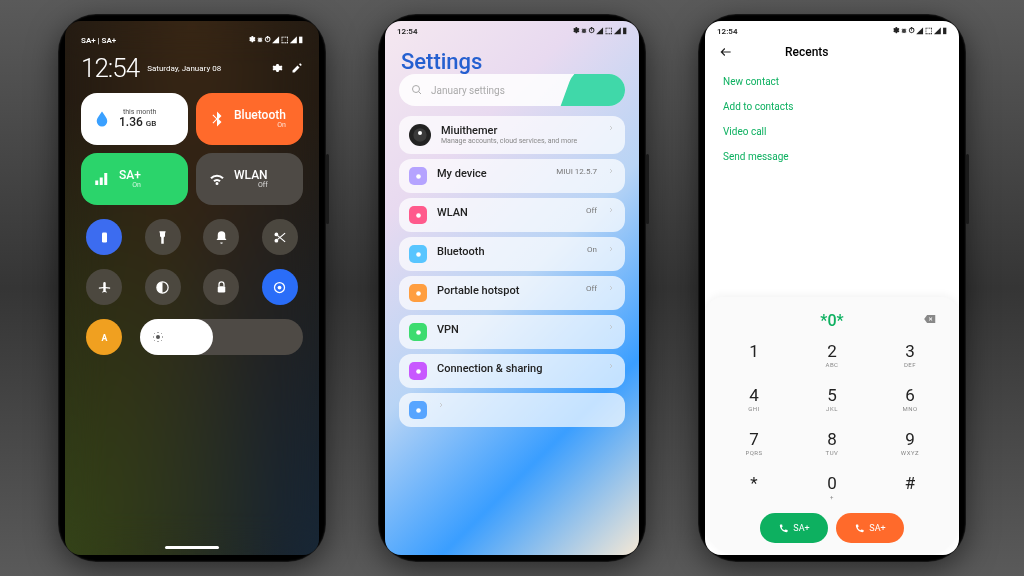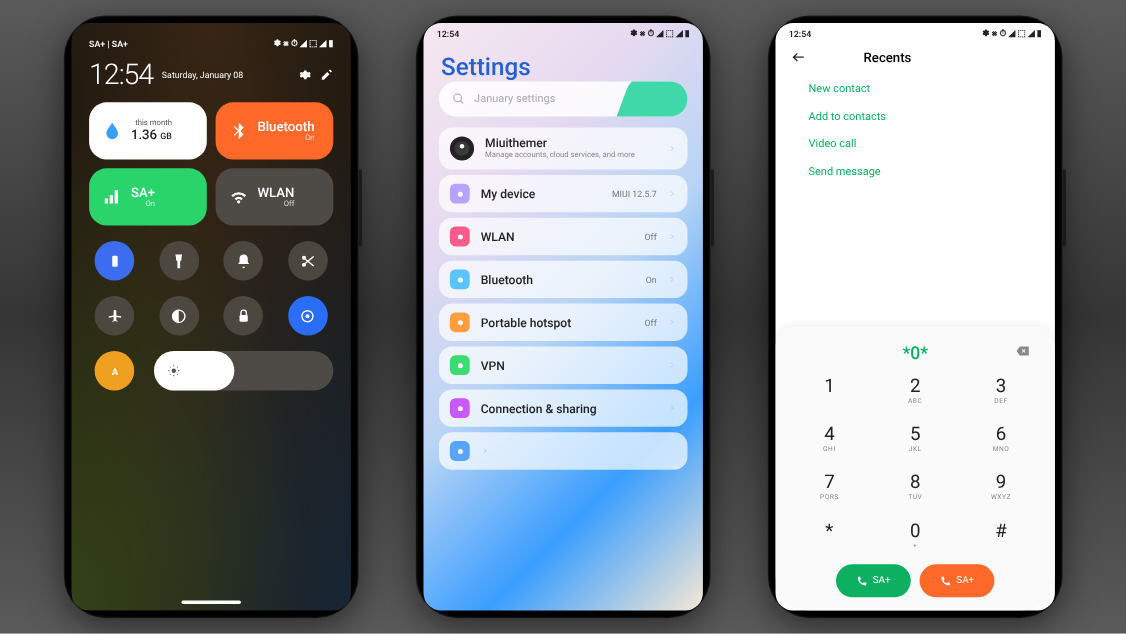--- a/index.html
+++ b/index.html
@@ -119,21 +119,21 @@
 }
 .search::after { content: ""; position: absolute; right: -10px; top: -10px; width: 70px; height: 60px; background: #2bd4a0; transform: skewX(-20deg); border-radius: 30%; opacity: 0.9; }
 .search svg { width: 12px; height: 12px; fill: #aaa; }
 .search span { font-size: 10px; color: #aaa; }
 
 .list { padding: 0 14px; }
 .card {
   background: rgba(255,255,255,0.7);
   border-radius: 12px;
   display: flex;
-  align-items: center;
+  align-items: flex-start;
   padding: 8px 10px;
   gap: 10px;
   margin-bottom: 5px;
 }
 .card .av { width: 22px; height: 22px; border-radius: 50%; background: #222; display: flex; align-items: center; justify-content: center; flex-shrink: 0; }
 .card .av svg { width: 16px; height: 16px; fill: #fff; }
 .card .grow { flex: 1; min-width: 0; }
 .card .nm { font-size: 11px; font-weight: 500; color: #222; }
 .card .dsc { font-size: 7px; color: #888; line-height: 1.2; }
 .card .val { font-size: 8px; color: #777; }
@@ -141,21 +141,21 @@
 .sico { width: 18px; height: 18px; border-radius: 5px; display: flex; align-items: center; justify-content: center; flex-shrink: 0; }
 .sico svg { width: 11px; height: 11px; fill: #fff; }
 
 
 .p3 .screen { background: #fff; }
 .p3 .sb { color: #222; padding: 6px 12px 0; }
 .p3 .hdr { display: flex; align-items: center; padding: 10px 14px 6px; gap: 8px;}
 .p3 .hdr svg { width: 14px; height: 14px; fill: #222; }
 .p3 .hdr .ttl { font-size: 12px; font-weight: 500; margin-left: 44px;}
 .menu-links { padding: 4px 18px 0; }
-.menu-links .lnk { color: #0db060; font-size: 10px; padding: 7px 0; margin-left: 12px; }
+.menu-links .lnk { color: #0db060; font-size: 10px; padding: 7px 0; }
 
 .dialer {
   position: absolute;
   bottom: 0; left: 0; right: 0;
   background: #fafafa;
   border-radius: 18px 18px 32px 32px;
   padding: 10px 10px 12px;
   box-shadow: 0 -2px 8px rgba(0,0,0,0.05);
 }
 .dial-display { display: flex; align-items: center; justify-content: center; position: relative; height: 26px; }

